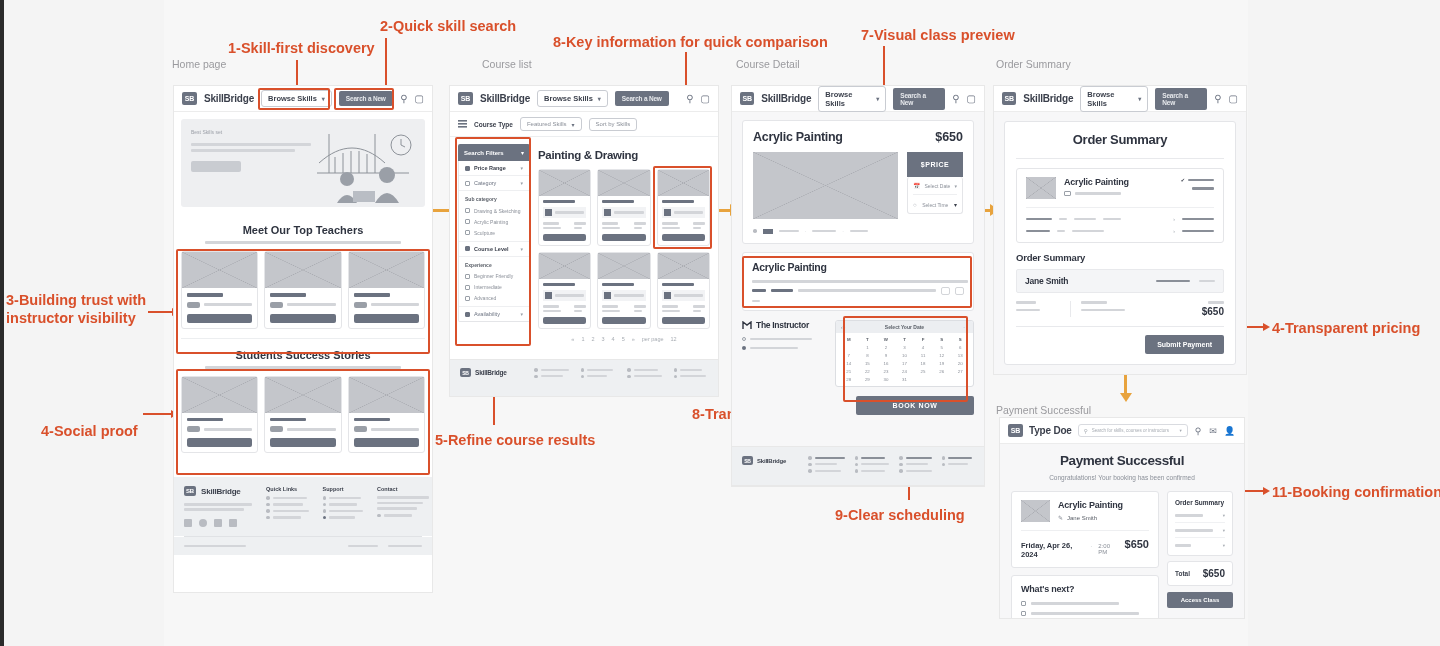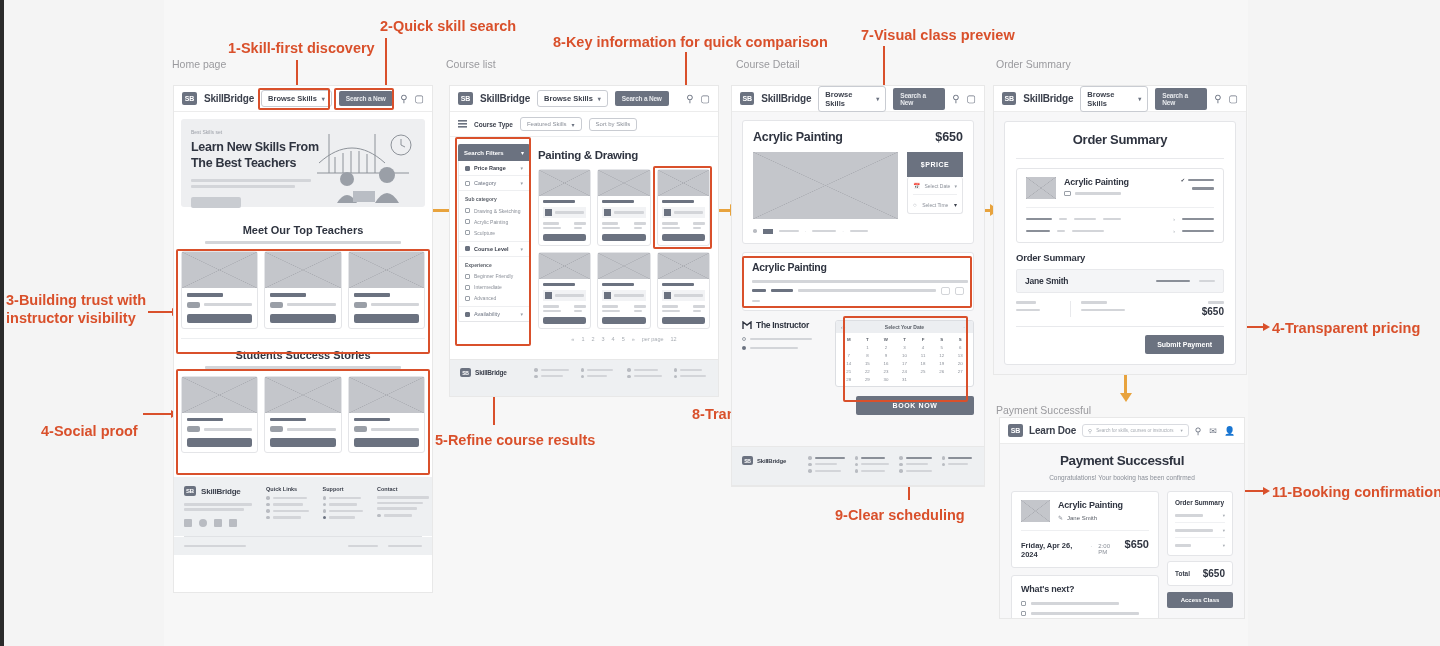--- a/index.html
+++ b/index.html
@@ -148,21 +148,21 @@
 <div class="flow">
   <div class="flow-shaft-h" style="left:972px;top:209px;width:20px;"></div>
   <div class="flow-head-r" style="left:990px;top:204px;"></div>
 </div>
 <div class="flow">
   <div class="flow-shaft-v" style="left:1124px;top:373px;height:22px;"></div>
   <div class="flow-head-d" style="left:1120px;top:393px;"></div>
 </div>
 
 <div class="panel-label" style="left:172px;top:58px;text-align:center;">Home page</div>
-<div class="panel-label" style="left:446px;top:58px;">Course list</div>
+<div class="panel-label" style="left:482px;top:58px;">Course list</div>
 <div class="panel-label" style="left:736px;top:58px;">Course Detail</div>
 <div class="panel-label" style="left:996px;top:58px;">Order Summary</div>
 <div class="panel-label" style="left:996px;top:404px;">Payment Successful</div>
 
 <div class="screen" style="left:174px;top:86px;width:258px;height:506px;">
   <div class="navbar">
     <div class="logo-sq">SB</div>
     <div class="logo-txt">SkillBridge</div>
     <div class="pill">
       <span>Browse Skills</span>
@@ -171,23 +171,20 @@
     <div class="search-dark">Search a New</div>
     <div class="nav-ico">
       <span>⚲</span>
       <span>▢</span>
     </div>
   </div>
 
   <div class="hero">
     <div style="position:absolute;left:10px;top:10px;width:140px;">
       <div class="blur" style="font-size:5px;margin-bottom:5px;">Best Skills set</div>
-      <h1>
-        <span>Learn New Skills From</span><br><span>The Best Teachers</span>
-      </h1>
       <div class="tline lt" style="height:3px;width:120px;margin-top:8px;"></div>
       <div class="tline lt" style="height:3px;width:104px;margin-top:3px;"></div>
       <div class="btn-grey" style="width:50px;height:11px;margin-top:9px;background:#c9ccd1;"></div>
     </div>
 
     <svg style="position:absolute;right:4px;top:8px;" width="108" height="78" viewBox="0 0 108 78">
       <g stroke="#8d9299" stroke-width="1" fill="none">
         <path d="M6 36 C28 16, 50 16, 72 36"></path>
         <path d="M16 7 L16 46 M62 7 L62 46"></path>
         <path d="M4 46 L96 46"></path>
@@ -946,21 +943,21 @@
     <div style="height:1px;background:#e8e9ec;margin:9px 0 8px;"></div>
     <div style="display:flex;justify-content:flex-end;">
       <div style="background:#6b7280;color:#fff;font-size:7px;font-weight:bold;padding:6px 12px;border-radius:2px;">Submit Payment</div>
     </div>
   </div>
 </div>
 
 <div class="screen" style="left:1000px;top:418px;width:244px;height:200px;background:#f7f7f8;">
   <div class="navbar" style="gap:6px;">
     <div class="logo-sq">SB</div>
-    <div class="logo-txt">Learn Doe</div>
+    <div class="logo-txt">Type Doe</div>
     <div style="flex:1;max-width:110px;border:1px solid #d9dbe0;border-radius:3px;display:flex;align-items:center;gap:4px;padding:2.5px 5px;background:#fff;">
       <span style="font-size:5.5px;color:#9aa0a8;">⚲</span>
       <span style="font-size:4.5px;color:#a7acb3;white-space:nowrap;overflow:hidden;flex:1;">Search for skills, courses or instructors</span>
       <span style="font-size:4.5px;color:#a7acb3;">▾</span>
     </div>
     <div class="nav-ico" style="gap:8px;font-size:9px;">
       <span>⚲</span>
       <span>✉</span>
       <span>👤</span>
     </div>

